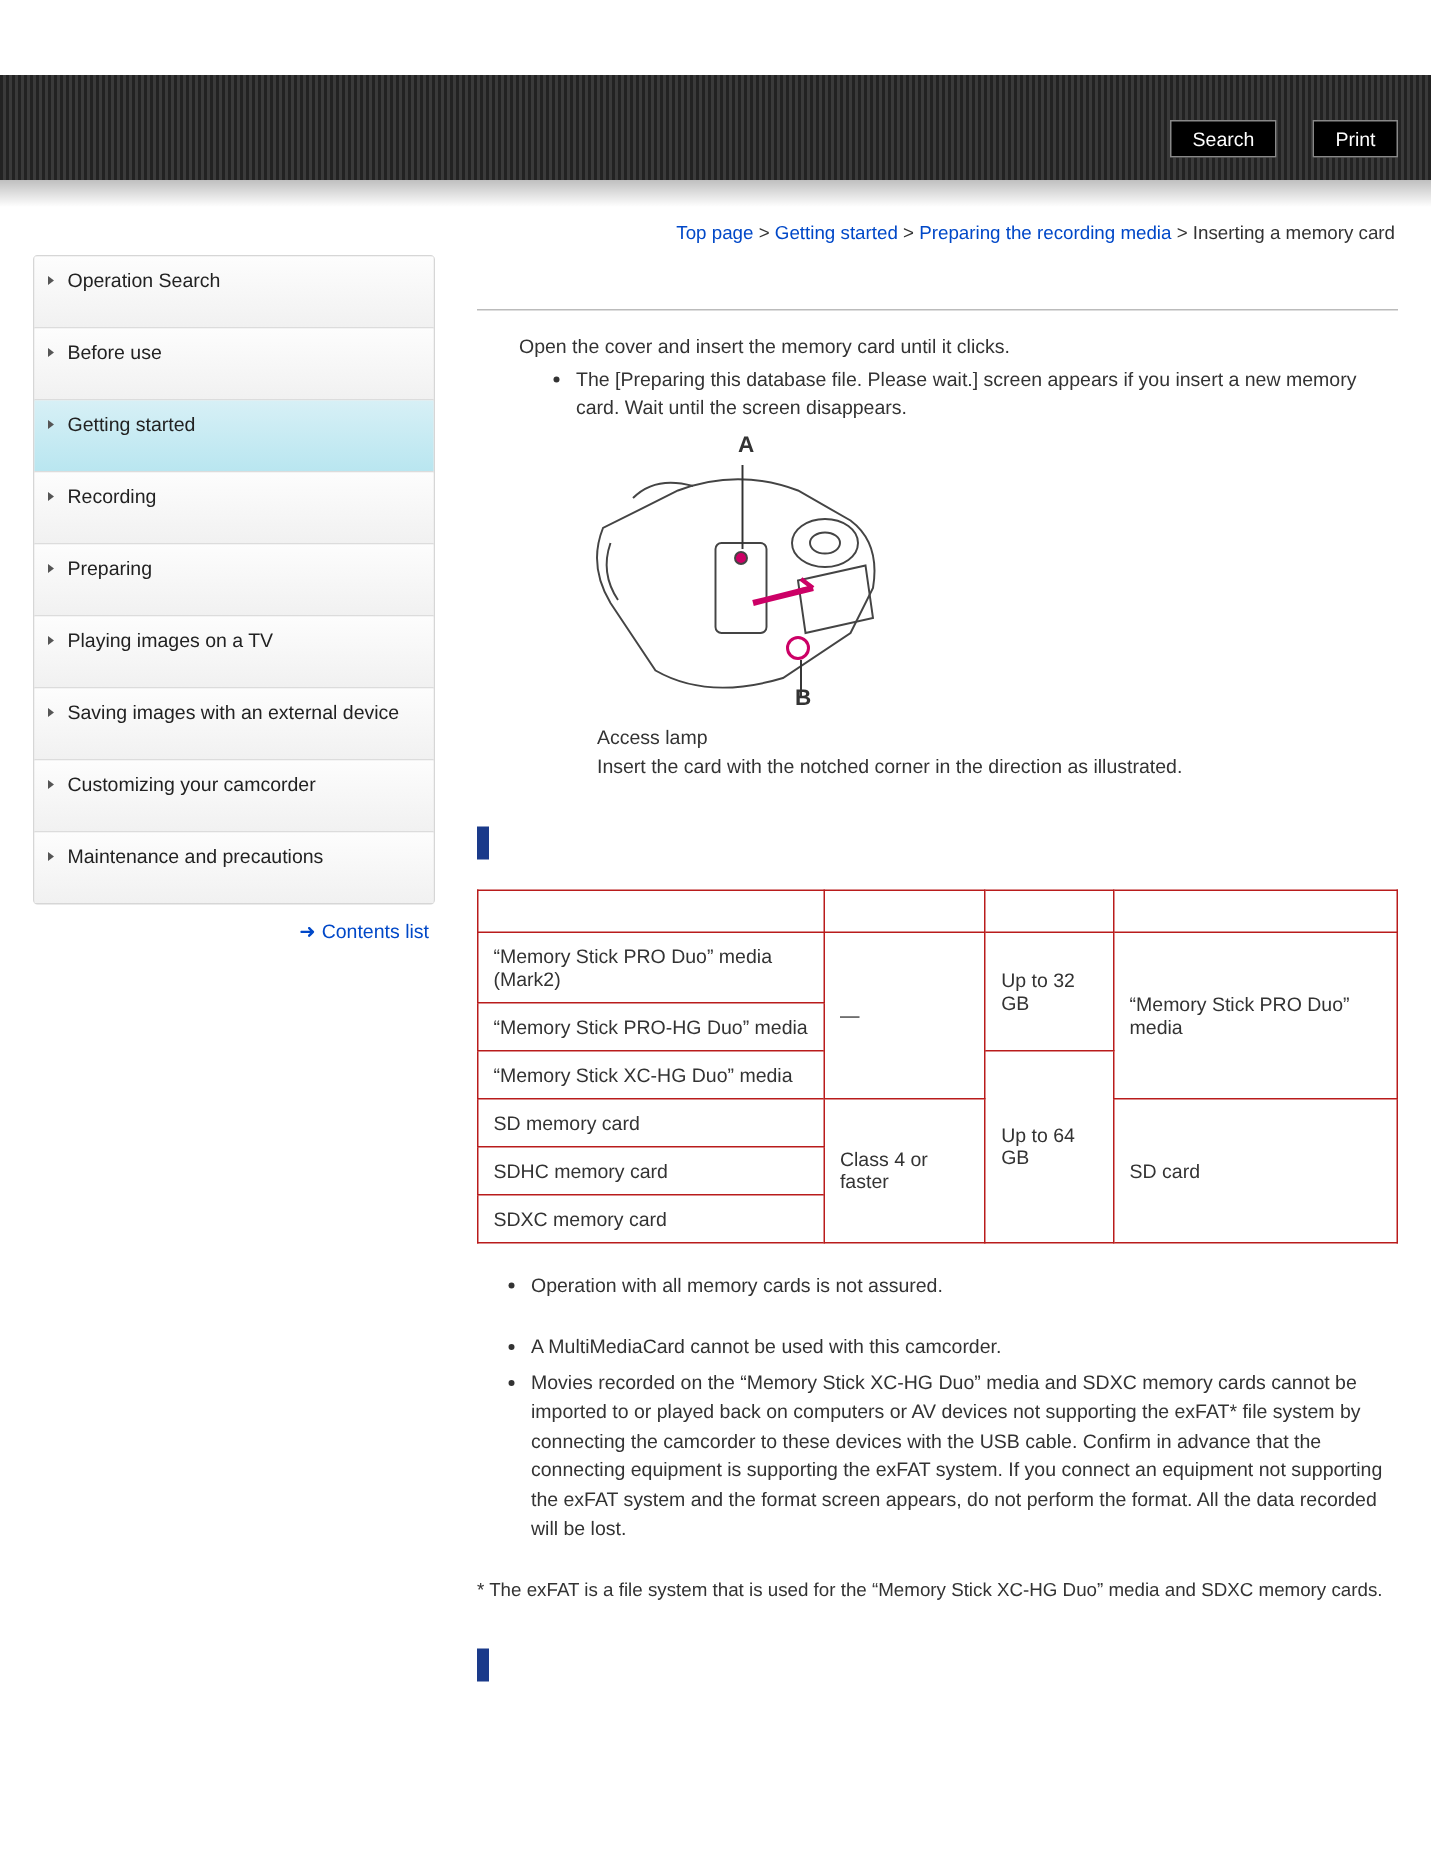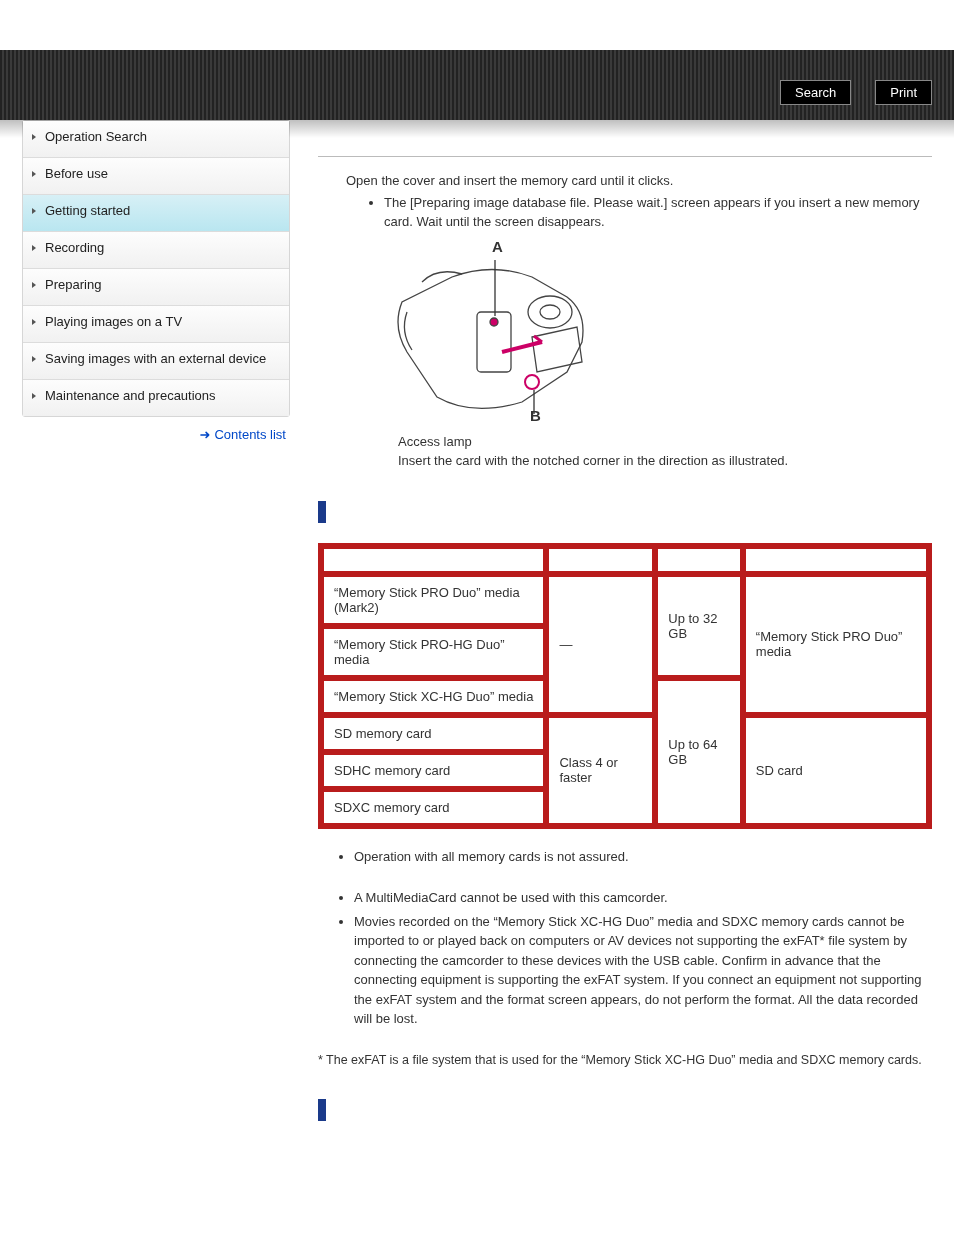--- a/index.html
+++ b/index.html
@@ -16,21 +16,21 @@
     position: absolute; left:0; right:0; bottom:-18px; height:18px;
     background: linear-gradient(to bottom, rgba(0,0,0,0.25), rgba(0,0,0,0));
   }
   .header-buttons { position: absolute; right: 22px; top: 30px; display:flex; gap:24px; }
   .hbtn { background:#000; color:#fff; border:1px solid #888; padding:4px 14px; font-size:13px; cursor:pointer; }
   .breadcrumb { text-align: right; padding: 28px 24px 8px 0; font-size: 12.5px; color:#333; }
   .breadcrumb a { color: #0048c8; text-decoration: none; }
   .layout { display: flex; align-items: flex-start; padding: 0 22px; gap: 28px; }
   .sidebar { width: 268px; flex-shrink:0; border:1px solid #d6d6d6; border-radius:3px; background:#fafafa; }
   .nav-item {
-    padding: 8px 10px 13px 22px;
+    padding: 8px 10px 24px 22px;
     border-bottom: 1px solid #dcdcdc;
     background: linear-gradient(#fdfdfd,#f1f1f1);
     font-size: 13px; color:#222; cursor:pointer; position:relative;
   }
   .nav-item:last-child { border-bottom:none; }
   .nav-item.active { background: linear-gradient(#d7f0f6,#b9e6f0); }
   .nav-item::before {
     content:""; position:absolute; left:9px; top:13px;
     border-left:4px solid #555; border-top:3px solid transparent; border-bottom:3px solid transparent;
   }
@@ -44,63 +44,73 @@
   .bullets { list-style: disc; padding-left: 38px; margin: 2px 0 10px 0; }
   .bullets li { margin-bottom: 4px; line-height:1.45; }
   .diagram { width: 230px; height: 180px; margin: 8px 0 10px 36px; position:relative; }
   .diagram svg { width:100%; height:100%; }
   .diagram .lblA { position:absolute; left:110px; top:-4px; font-weight:bold; font-size:15px; }
   .diagram .lblB { position:absolute; left:148px; bottom:-2px; font-weight:bold; font-size:15px; }
   .caption-block { padding-left: 52px; margin-bottom: 30px; }
   .caption-block div { line-height:1.5; }
   .section-marker { width:8px; height:22px; background:#1a3a8a; margin: 30px 0 20px 0; }
   table.mem { border-collapse: collapse; width: 100%; margin-bottom: 18px; }
-  table.mem th, table.mem td { border:6px solid #b91c1c; padding:8px 10px; font-size:13px; text-align:left; vertical-align:middle; font-weight:normal; }
+  table.mem th, table.mem td { border:1px solid #b91c1c; padding:8px 10px; font-size:13px; text-align:left; vertical-align:middle; font-weight:normal; }
   table.mem th { height:28px; }
   .notes { list-style: disc; padding-left: 36px; margin: 10px 0 22px 0; }
   .notes li { line-height:1.5; margin-bottom:4px; }
   .footnote { font-size:12.5px; color:#333; line-height:1.5; margin-top:6px; }
   .pagenum { text-align:center; margin-top:30px; font-size:12px; }
 </style>
 </head>
 <body>
 
 <div class="page">
   <div class="header-band">
     <div class="header-buttons">
       <button class="hbtn">Search</button>
       <button class="hbtn">Print</button>
     </div>
   </div>
 
+  <div class="breadcrumb">
+    <a href="#">Top page</a>
+    &gt;
+    <a href="#">Getting started</a>
+    &gt;
+    <a href="#">Preparing the recording media</a>
+    &gt;
+    <span>Inserting a memory card</span>
+  </div>
 
   <div class="layout">
     <div>
       <div class="sidebar">
         <div class="nav-item"><span>Operation Search</span></div>
         <div class="nav-item"><span>Before use</span></div>
         <div class="nav-item active"><span>Getting started</span></div>
         <div class="nav-item"><span>Recording</span></div>
         <div class="nav-item"><span>Preparing</span></div>
         <div class="nav-item"><span>Playing images on a TV</span></div>
         <div class="nav-item"><span>Saving images with an external device</span></div>
+        <div class="nav-item"><span>Customizing your camcorder</span></div>
         <div class="nav-item"><span>Maintenance and precautions</span></div>
       </div>
       <div class="contents-link">
         <span class="arrow">➜</span><a href="#">Contents list</a>
       </div>
     </div>
 
     <div class="main">
       <hr class="hr">
 
       <div class="intro">
         <div class="intro-text">Open the cover and insert the memory card until it clicks.</div>
         <ul class="bullets">
-          <li>The [Preparing image database file. Please wait.] screen appears if you insert a new memory card. Wait until the screen disappears.</li>
+          <li>The [Preparing this database file. Please wait.] screen appears if you insert a new memory card. Wait until the screen disappears.</li>
         </ul>
 
         <div class="diagram">
           <span class="lblA">A</span>
           <span class="lblB">B</span>
           <svg viewBox="0 0 230 180">
             <g fill="none" stroke="#444" stroke-width="1.3">
               <path d="M20 60 Q10 85 25 110 L55 155 Q90 175 140 160 L185 130 L200 100 Q205 70 185 55 L150 35 Q110 20 70 35 Z"></path>
               <ellipse cx="168" cy="70" rx="22" ry="16"></ellipse>
               <ellipse cx="168" cy="70" rx="10" ry="7"></ellipse>

